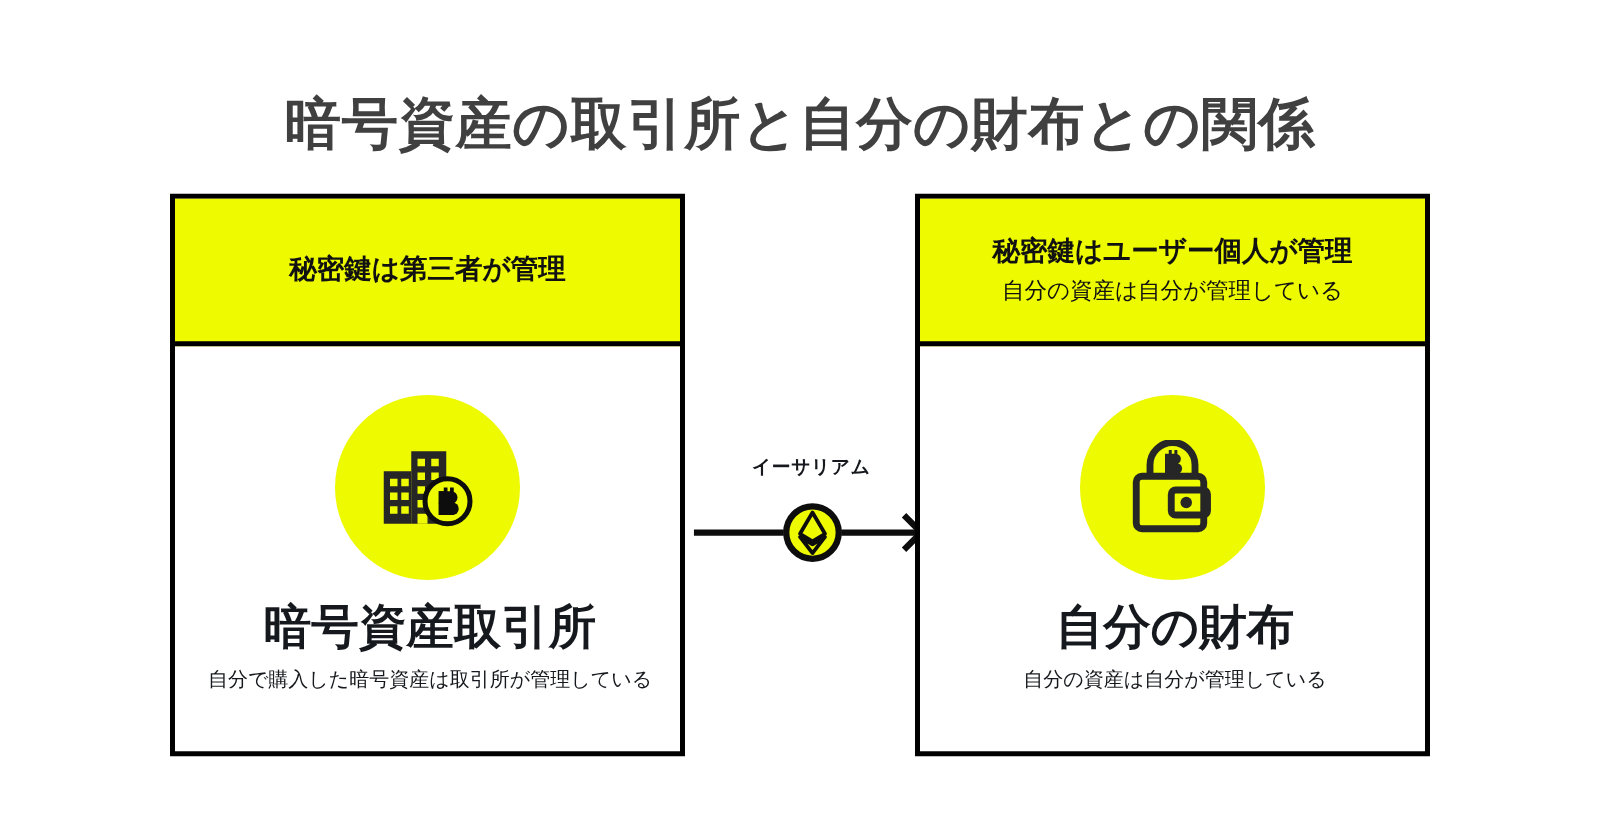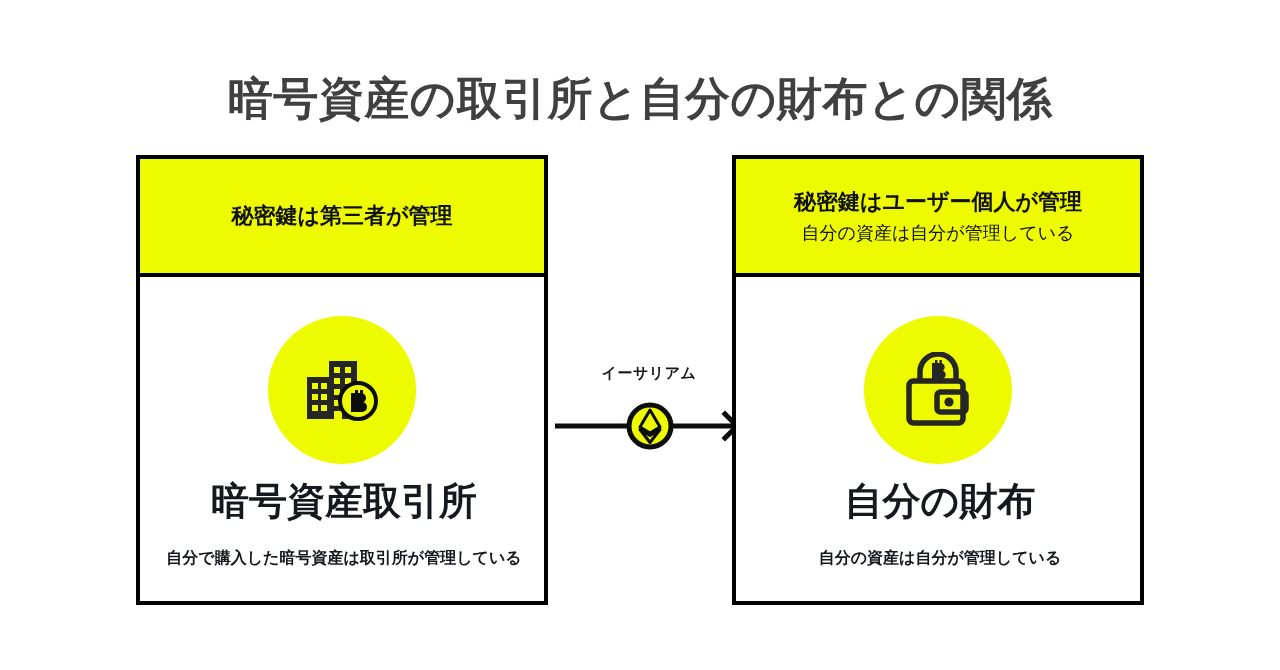--- a/index.html
+++ b/index.html
@@ -104,23 +104,23 @@
     text-align: center;
   }
   .card-caption-title {
     font-size: 38px;
     font-weight: 700;
     line-height: 1.15;
     color: #15181c;
     white-space: nowrap;
   }
   .card-caption-sub {
-    margin-top: 24px;
+    margin-top: 10px;
     font-size: 16px;
-    font-weight: 700;
+    font-weight: 400;
     line-height: 1.2;
     color: #15181c;
     white-space: nowrap;
     text-align: center;
   }
 
   
   .connector {
     position: absolute;
     left: 555px;

